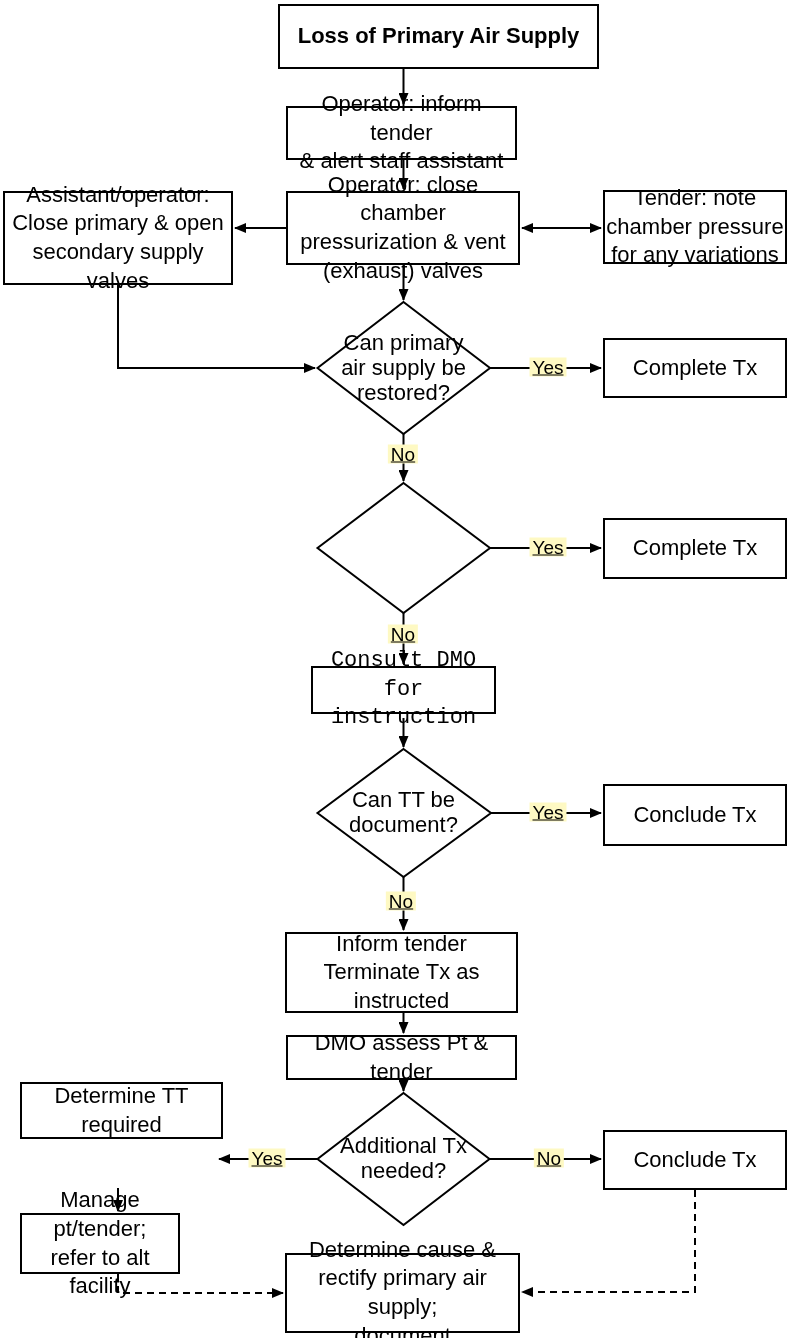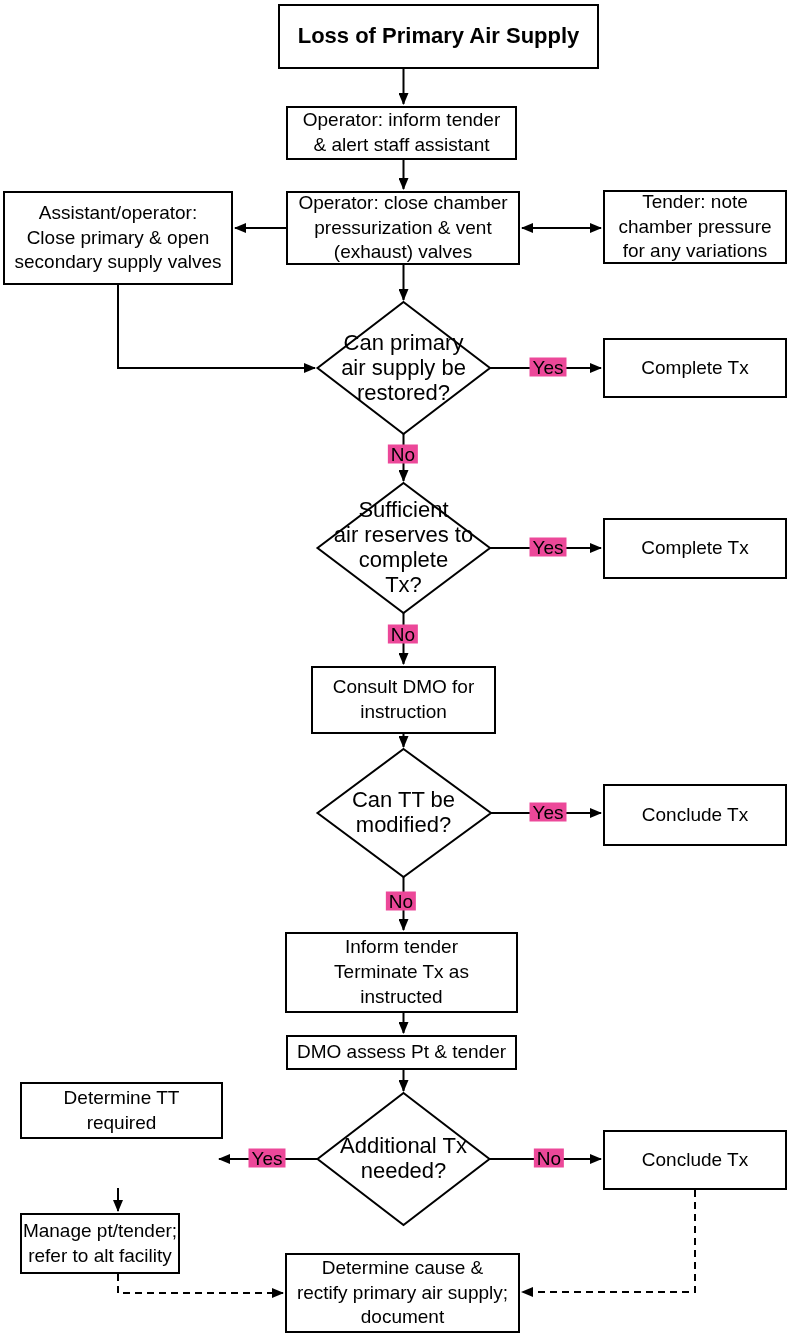--- a/index.html
+++ b/index.html
@@ -26,43 +26,44 @@
     box-sizing: border-box;
     background: #ffffff;
     border: 2px solid #000000;
     display: flex;
     align-items: center;
     justify-content: center;
     text-align: center;
   }
   .node .node-text {
     white-space: pre-line;
-    font-size: 19px;
+    font-size: 22px;
     line-height: 1.3;
   }
   .node.title-node .node-text {
     font-weight: 700;
     font-size: 22px;
     line-height: 1.2;
   }
   .dtext {
     position: absolute;
     transform: translate(-50%, -50%);
     text-align: center;
     white-space: pre-line;
     font-size: 22px;
     line-height: 1.13;
   }
   .lbl {
     position: absolute;
     transform: translate(-50%, -50%);
-    background: #ec4899;
+    background: #fef9c3;
     padding: 0 3px;
     font-size: 19px;
     line-height: 1;
+    text-decoration: underline;
   }
 </style>
 </head>
 <body>
 
 <div class="canvas">
 
   <svg class="layer" width="792" height="1338" viewBox="0 0 792 1338">
     <defs>
       <marker id="arr" viewBox="0 0 12 10" refX="11" refY="5" markerWidth="12" markerHeight="10" markerUnits="userSpaceOnUse" orient="auto-start-reverse">
@@ -129,36 +130,36 @@
   </div>
 
   <div class="node" style="left:603px; top:338px; width:184px; height:60px;">
     <span class="node-text">Complete Tx</span>
   </div>
 
   <div class="node" style="left:603px; top:518px; width:184px; height:61px;">
     <span class="node-text">Complete Tx</span>
   </div>
 
-  <div class="node" style="left:311px; top:666px; width:185px; height:68px;">
+  <div class="node" style="left:311px; top:666px; width:185px; height:48px;font-family:Liberation Mono, monospace;">
     <span class="node-text">Consult DMO for
 instruction</span>
   </div>
 
   <div class="node" style="left:603px; top:784px; width:184px; height:62px;">
     <span class="node-text">Conclude Tx</span>
   </div>
 
   <div class="node" style="left:285px; top:932px; width:233px; height:81px;">
     <span class="node-text">Inform tender
 Terminate Tx as
 instructed</span>
   </div>
 
-  <div class="node" style="left:286px; top:1035px; width:231px; height:35px;">
+  <div class="node" style="left:286px; top:1035px; width:231px; height:45px;">
     <span class="node-text">DMO assess Pt &amp; tender</span>
   </div>
 
   <div class="node" style="left:20px; top:1082px; width:203px; height:57px;">
     <span class="node-text">Determine TT
 required</span>
   </div>
 
   <div class="node" style="left:603px; top:1130px; width:184px; height:60px;">
     <span class="node-text">Conclude Tx</span>
@@ -171,26 +172,22 @@
 
   <div class="node" style="left:285px; top:1253px; width:235px; height:80px;">
     <span class="node-text">Determine cause &amp;
 rectify primary air supply;
 document</span>
   </div>
 
   <div class="dtext" style="left:403.5px; top:368px;">Can primary
 air supply be
 restored?</div>
-  <div class="dtext" style="left:403.5px; top:548px;">Sufficient
-air reserves to
-complete
-Tx?</div>
   <div class="dtext" style="left:403.5px; top:813px;">Can TT be
-modified?</div>
+document?</div>
   <div class="dtext" style="left:403.5px; top:1159px;">Additional Tx
 needed?</div>
 
   <div class="lbl" style="left:548px; top:367px;">Yes</div>
   <div class="lbl" style="left:403px; top:454px;">No</div>
   <div class="lbl" style="left:548px; top:547px;">Yes</div>
   <div class="lbl" style="left:403px; top:634px;">No</div>
   <div class="lbl" style="left:548px; top:812px;">Yes</div>
   <div class="lbl" style="left:401px; top:901px;">No</div>
   <div class="lbl" style="left:267px; top:1158px;">Yes</div>

